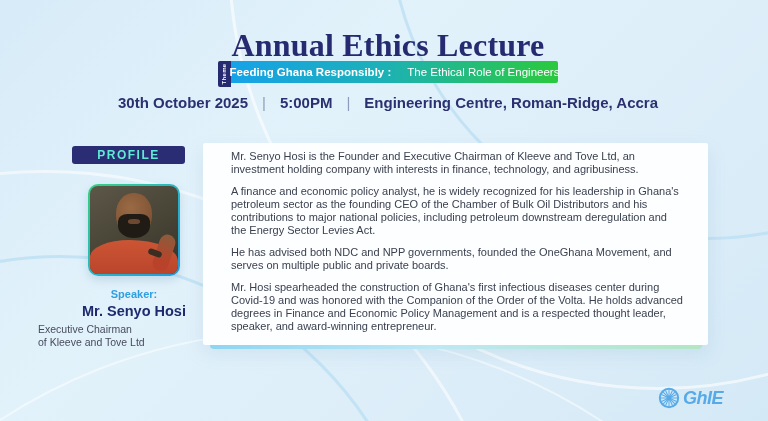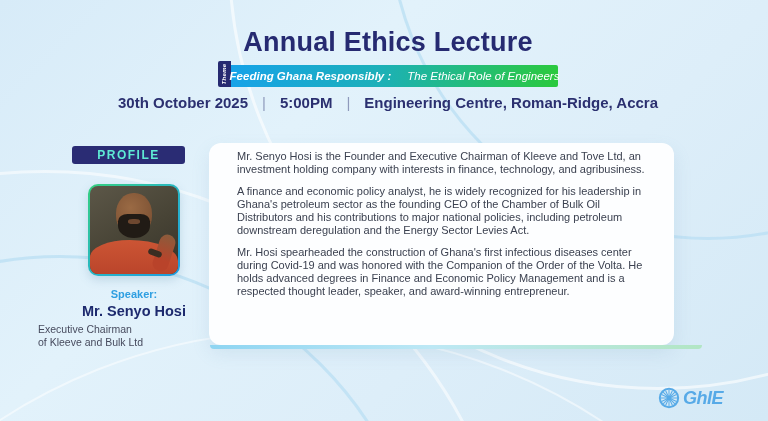--- a/index.html
+++ b/index.html
@@ -18,25 +18,26 @@
   .curve.c1 { width: 950px; height: 950px; left: -430px; top: 170px; border: 3px solid rgba(255,255,255,0.55); }
   .curve.c2 { width: 740px; height: 740px; left: -310px; top: 255px; border: 3px solid rgba(186,223,243,0.75); }
   .curve.c3 { width: 860px; height: 860px; right: -320px; top: -470px; border: 3px solid rgba(255,255,255,0.6); }
   .curve.c4 { width: 640px; height: 640px; right: -260px; top: -400px; border: 3px solid rgba(188,224,244,0.8); }
   .curve.c5 { width: 1100px; height: 1100px; left: -250px; top: 330px; border: 2px solid rgba(255,255,255,0.5); }
 
   
   .title {
     position: absolute; left: 148px; top: 27px; width: 480px;
     text-align: center;
-    font-size: 27px; font-weight: 800; letter-spacing: 0.2px;
+    font-size: 32px; font-weight: 800; letter-spacing: 0.2px;
     color: #262a71;
-  }
-
-  .theme-row { position: absolute; left: 218px; top: 61px; height: 26px; display: flex; align-items: flex-end; font-style: italic; }
+    font-family: Liberation Serif, serif;
+  }
+
+  .theme-row { position: absolute; left: 218px; top: 61px; height: 26px; display: flex; align-items: flex-start; }
   .theme-tab {
     width: 13px; height: 26px; background: #262a71; border-radius: 2px 0 0 2px;
     display: flex; align-items: center; justify-content: center;
   }
   .theme-tab span {
     color: #ffffff; font-size: 6px; font-weight: 600;
     transform: rotate(-90deg); white-space: nowrap; letter-spacing: 0.3px;
   }
   .theme-banner {
     width: 327px; height: 22px;
@@ -111,25 +112,24 @@
     position: absolute; left: 38px; top: 303px; width: 192px; text-align: center;
     color: #1d2a6e; font-size: 14.5px; font-weight: 800;
   }
   .speaker-role {
     position: absolute; left: 38px; top: 323px; width: 192px; 
     color: #474b5e; font-size: 10.5px; line-height: 13px; font-weight: 400;
   }
 
   
   .bio-card {
-    position: absolute; left: 203px; top: 143px; width: 465px; height: 202px;
-    background: #fdfeff; border-radius: 12px;
+    position: absolute; left: 203px; top: 143px; width: 505px; height: 202px;
+    background: #fdfeff; border-radius: 2px;
     box-shadow: 0 8px 18px rgba(110,155,185,0.16);
     padding: 7px 24px 0 28px;
-    margin-left: 6px;
   }
   .bio-card p {
     color: #3b4150; font-size: 11px; line-height: 13px; margin-bottom: 9px;
   }
   .card-accent {
     position: absolute; left: 210px; top: 345px; width: 492px; height: 4px;
     border-radius: 0 0 4px 4px;
     background: linear-gradient(90deg, #8ed5f2 0%, #bde8f5 45%, #b2e6c4 100%);
   }
 
@@ -186,26 +186,27 @@
       <div class="shirt"></div>
       <div class="arm"></div>
       <div class="watch"></div>
     </div>
   </div>
 
   <div class="speaker-label">Speaker:</div>
   <div class="speaker-name">Mr. Senyo Hosi</div>
   <div class="speaker-role">
     <div>Executive Chairman</div>
-    <div>of Kleeve and Bulk Ltd</div>
+    <div>of Kleeve and Tove Ltd</div>
   </div>
 
   <div class="bio-card">
     <p>Mr. Senyo Hosi is the Founder and Executive Chairman of Kleeve and Tove Ltd, an investment holding company with interests in finance, technology, and agribusiness.</p>
     <p>A finance and economic policy analyst, he is widely recognized for his leadership in Ghana's petroleum sector as the founding CEO of the Chamber of Bulk Oil Distributors and his contributions to major national policies, including petroleum downstream deregulation and the Energy Sector Levies Act.</p>
+    <p>He has advised both NDC and NPP governments, founded the OneGhana Movement, and serves on multiple public and private boards.</p>
     <p>Mr. Hosi spearheaded the construction of Ghana's first infectious diseases center during Covid-19 and was honored with the Companion of the Order of the Volta. He holds advanced degrees in Finance and Economic Policy Management and is a respected thought leader, speaker, and award-winning entrepreneur.</p>
   </div>
   <div class="card-accent"></div>
 
   <div class="logo">
     <svg class="wheel" viewBox="0 0 24 24">
       <circle cx="12" cy="12" r="10" fill="none" stroke="#57aae7" stroke-width="2.2"></circle>
       <g stroke="#57aae7" stroke-width="1.1">
         <line x1="12" y1="3" x2="12" y2="21"></line>
         <line x1="3" y1="12" x2="21" y2="12"></line>

